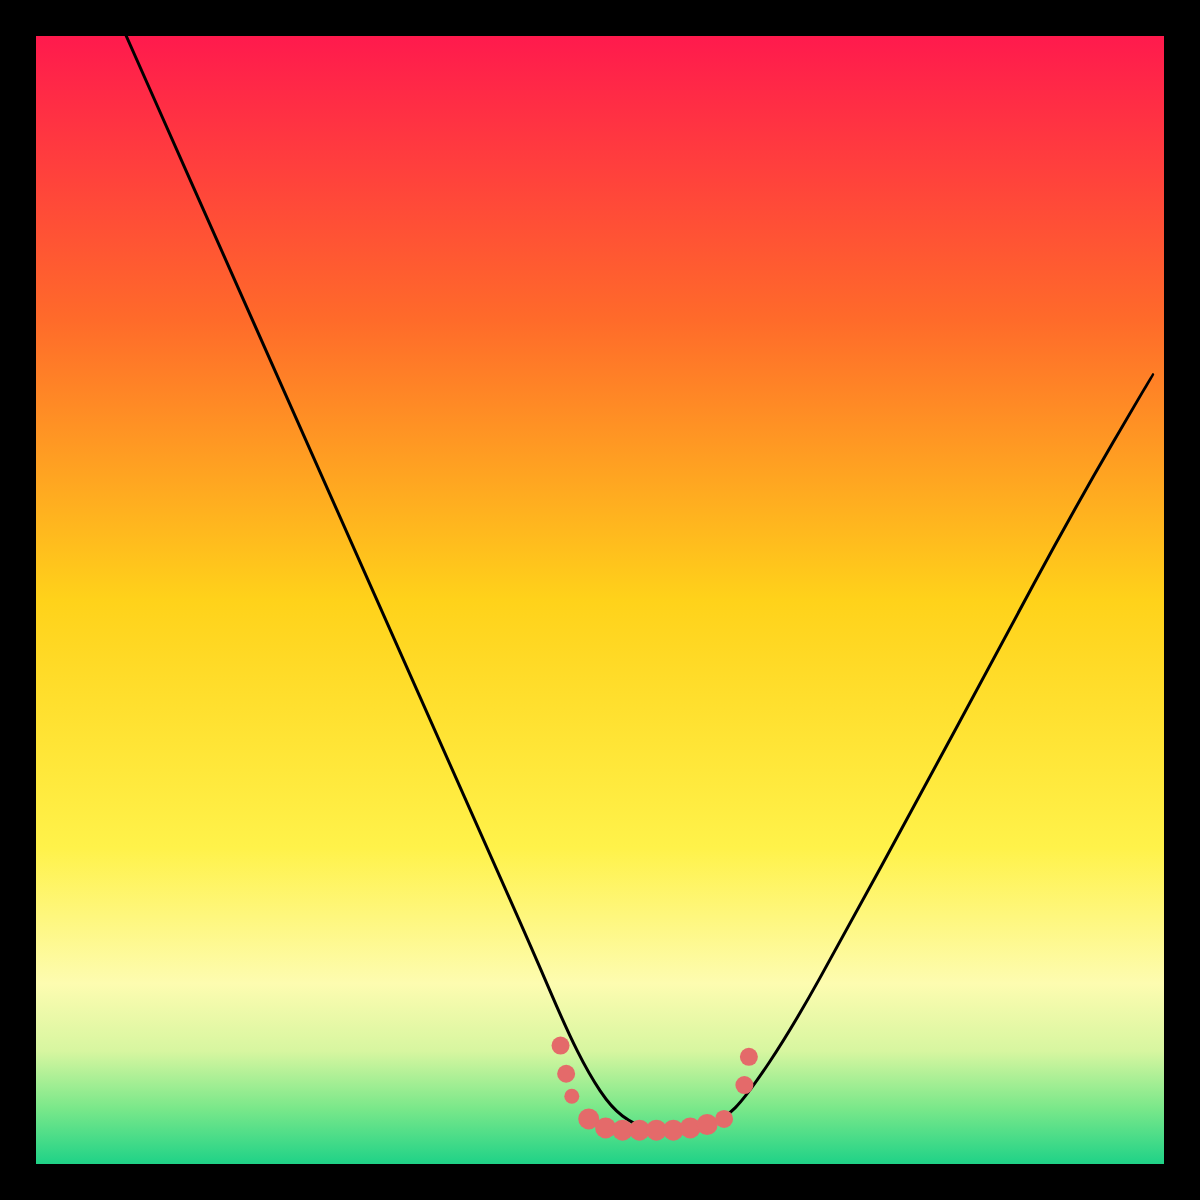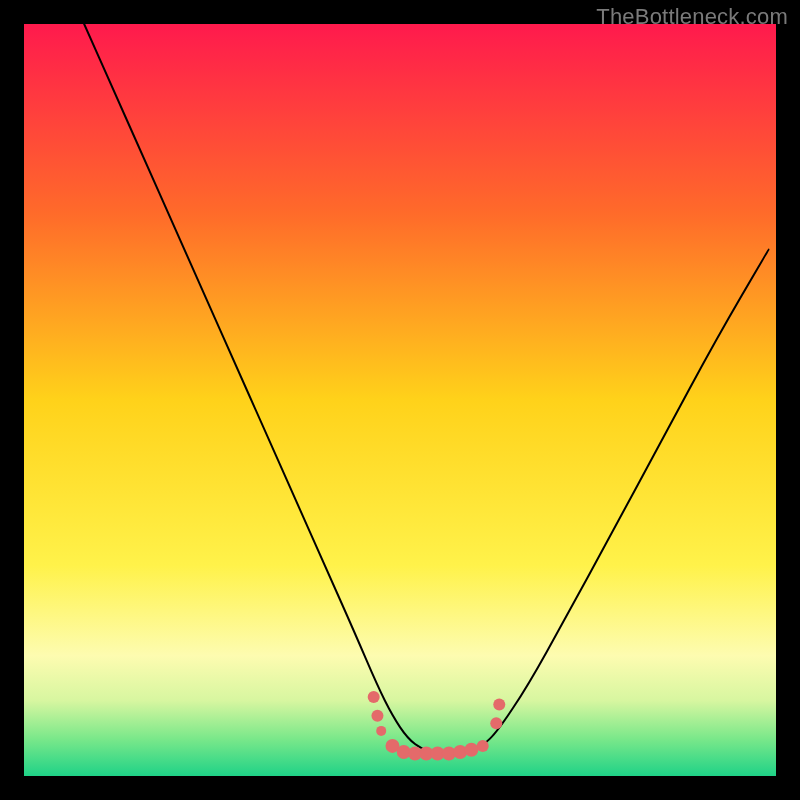--- a/index.html
+++ b/index.html
@@ -37,21 +37,20 @@
     overflow: hidden;
   }
   svg {
     display: block;
   }
 </style>
 </head>
 <body>
 
 <div class="frame">
-  <div class="watermark">TheBottleneck.com</div>
 
   <div class="plot-area">
     <svg id="chart-svg" width="752" height="752" viewBox="0 0 752 752">
       <defs>
         <linearGradient id="bg-grad" x1="0" y1="0" x2="0" y2="1">
             <stop offset="0.0%" stop-color="#ff1a4d"></stop>
             <stop offset="25.0%" stop-color="#ff6a2a"></stop>
             <stop offset="50.0%" stop-color="#ffd21a"></stop>
             <stop offset="72.0%" stop-color="#fff24a"></stop>
             <stop offset="84.0%" stop-color="#fdfcb0"></stop>

